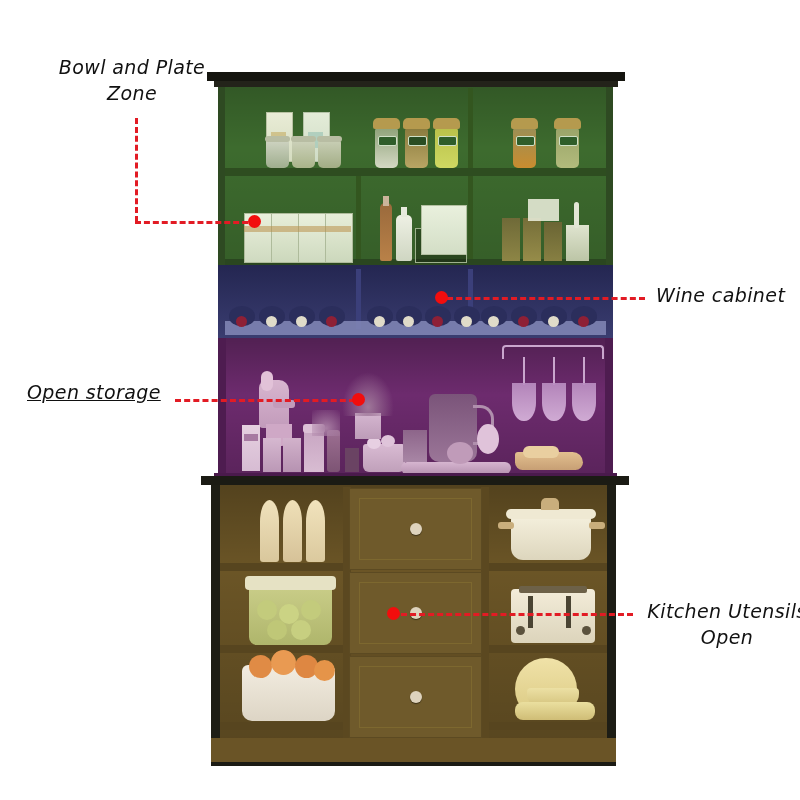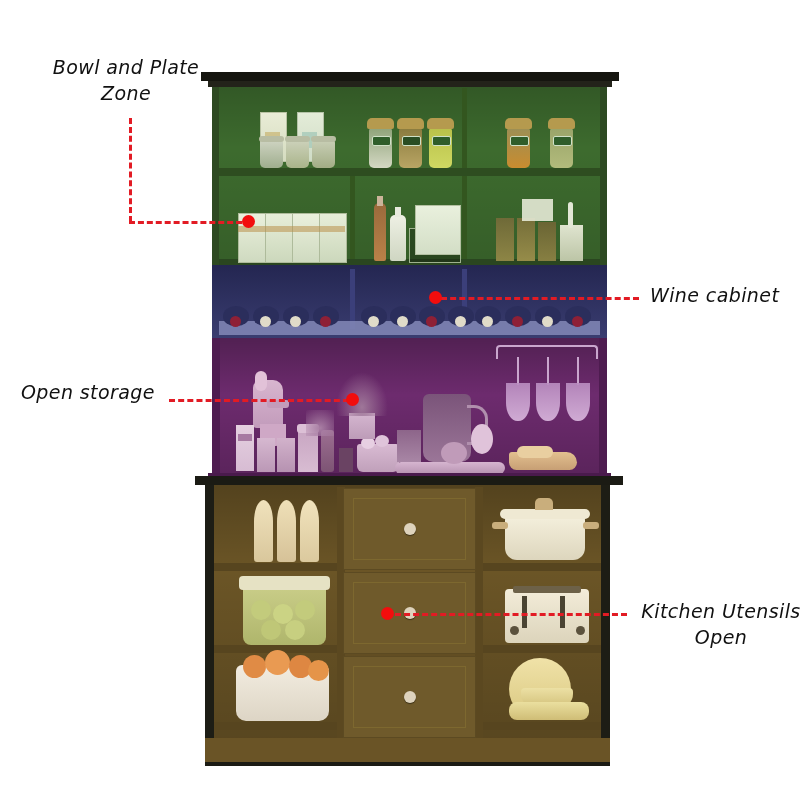--- a/index.html
+++ b/index.html
@@ -1,21 +1,21 @@
 <!DOCTYPE html>
 <html><head>
 <meta charset="utf-8">
 <style>
   html,body{margin:0;padding:0;}
   body{
     width:800px;height:800px;background:#ffffff;
     font-family:"DejaVu Sans", sans-serif;
     overflow:hidden;position:relative;
   }
-  #stage{position:absolute;left:9px;top:0;width:652px;height:800px;}
+  #stage{position:absolute;left:15px;top:0;width:652px;height:800px;}
 
   
   .anno-label{
     position:absolute;
     font-family:"DejaVu Sans", sans-serif;
     font-style:italic;
     font-size:19px;
     color:#111111;
     letter-spacing:.4px;
     line-height:1.35;
@@ -300,20 +300,20 @@
   <div class="dot" style="left:233px;top:215px;"></div>
   <div class="anno-label center" style="left:22px;top:55px;width:190px;">Bowl and Plate
 Zone</div>
 
   <div class="lead-h" style="left:432px;top:297px;width:198px;"></div>
   <div class="dot" style="left:420px;top:291px;"></div>
   <div class="anno-label left" style="left:641px;top:283px;width:160px;">Wine cabinet</div>
 
   <div class="lead-h" style="left:160px;top:399px;width:180px;"></div>
   <div class="dot" style="left:337px;top:393px;"></div>
-  <div class="anno-label left" style="left:12px;top:380px;width:160px;">Open storage</div>
+  <div class="anno-label left" style="left:12px;top:380px;width:160px;text-decoration:underline;">Open storage</div>
 
   <div class="lead-h" style="left:386px;top:613px;width:232px;"></div>
   <div class="dot" style="left:372px;top:607px;"></div>
   <div class="anno-label center" style="left:624px;top:599px;width:176px;">Kitchen Utensils
 Open</div>
 
 </div>
 
 </body></html>

